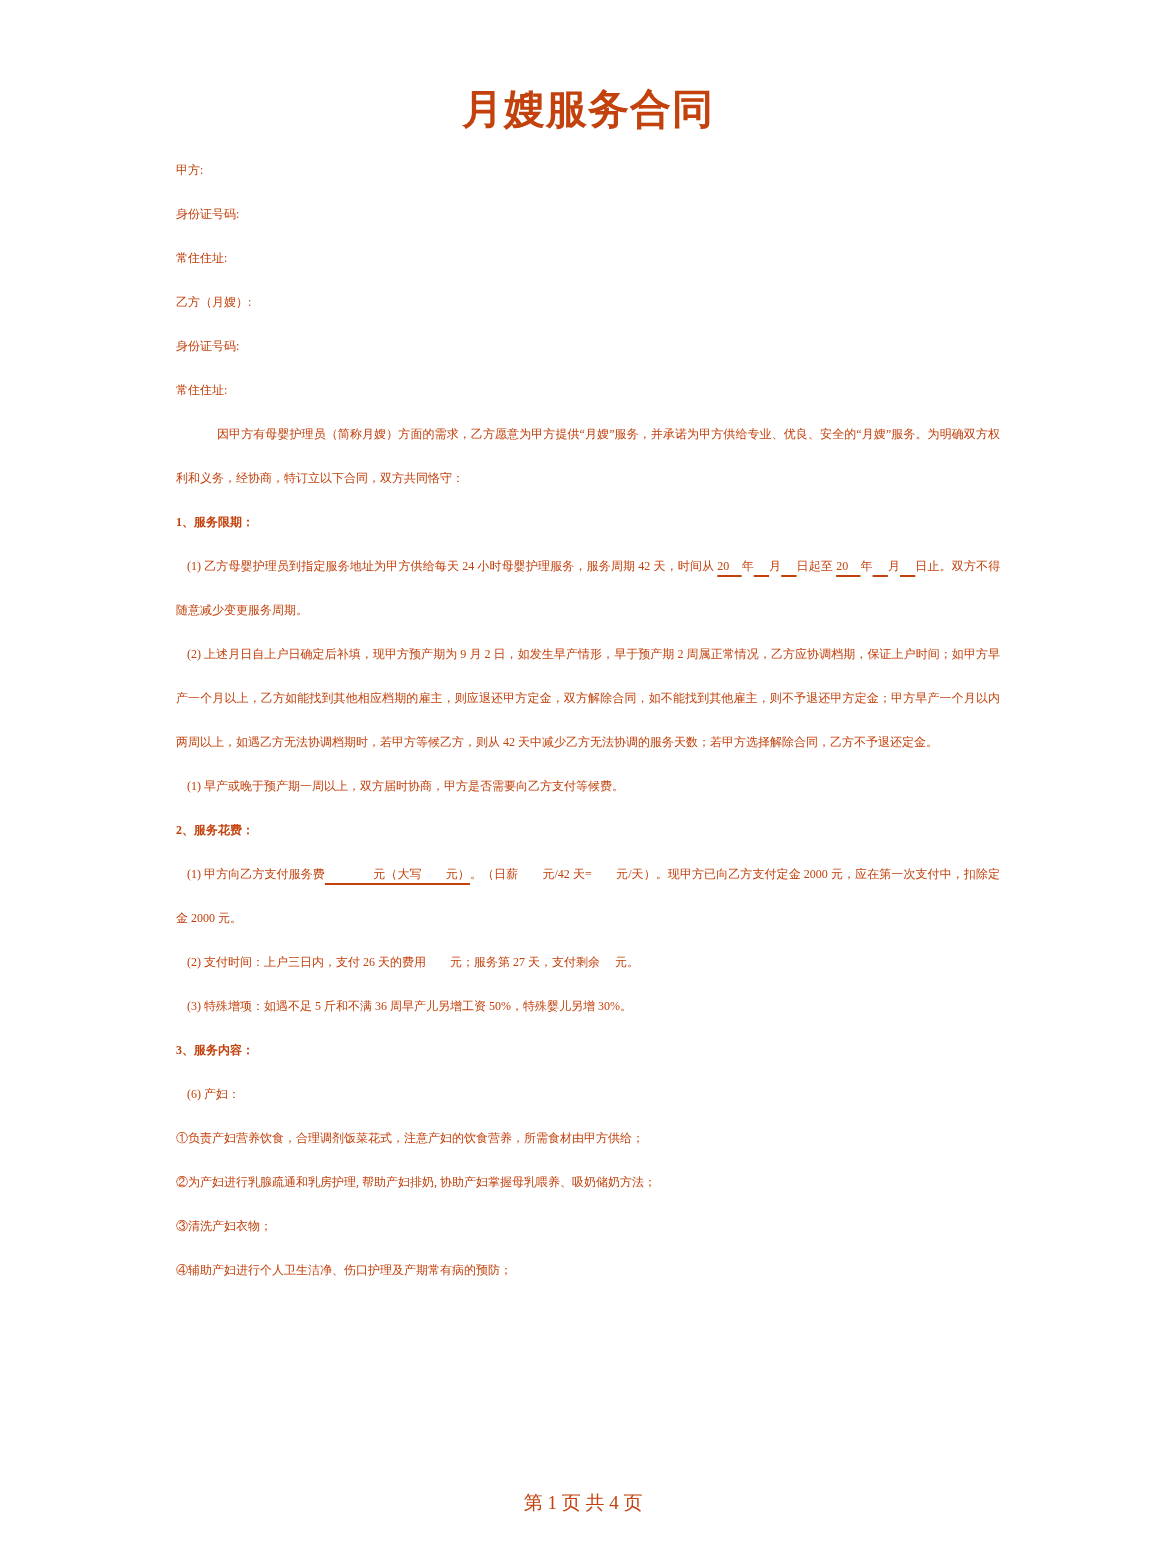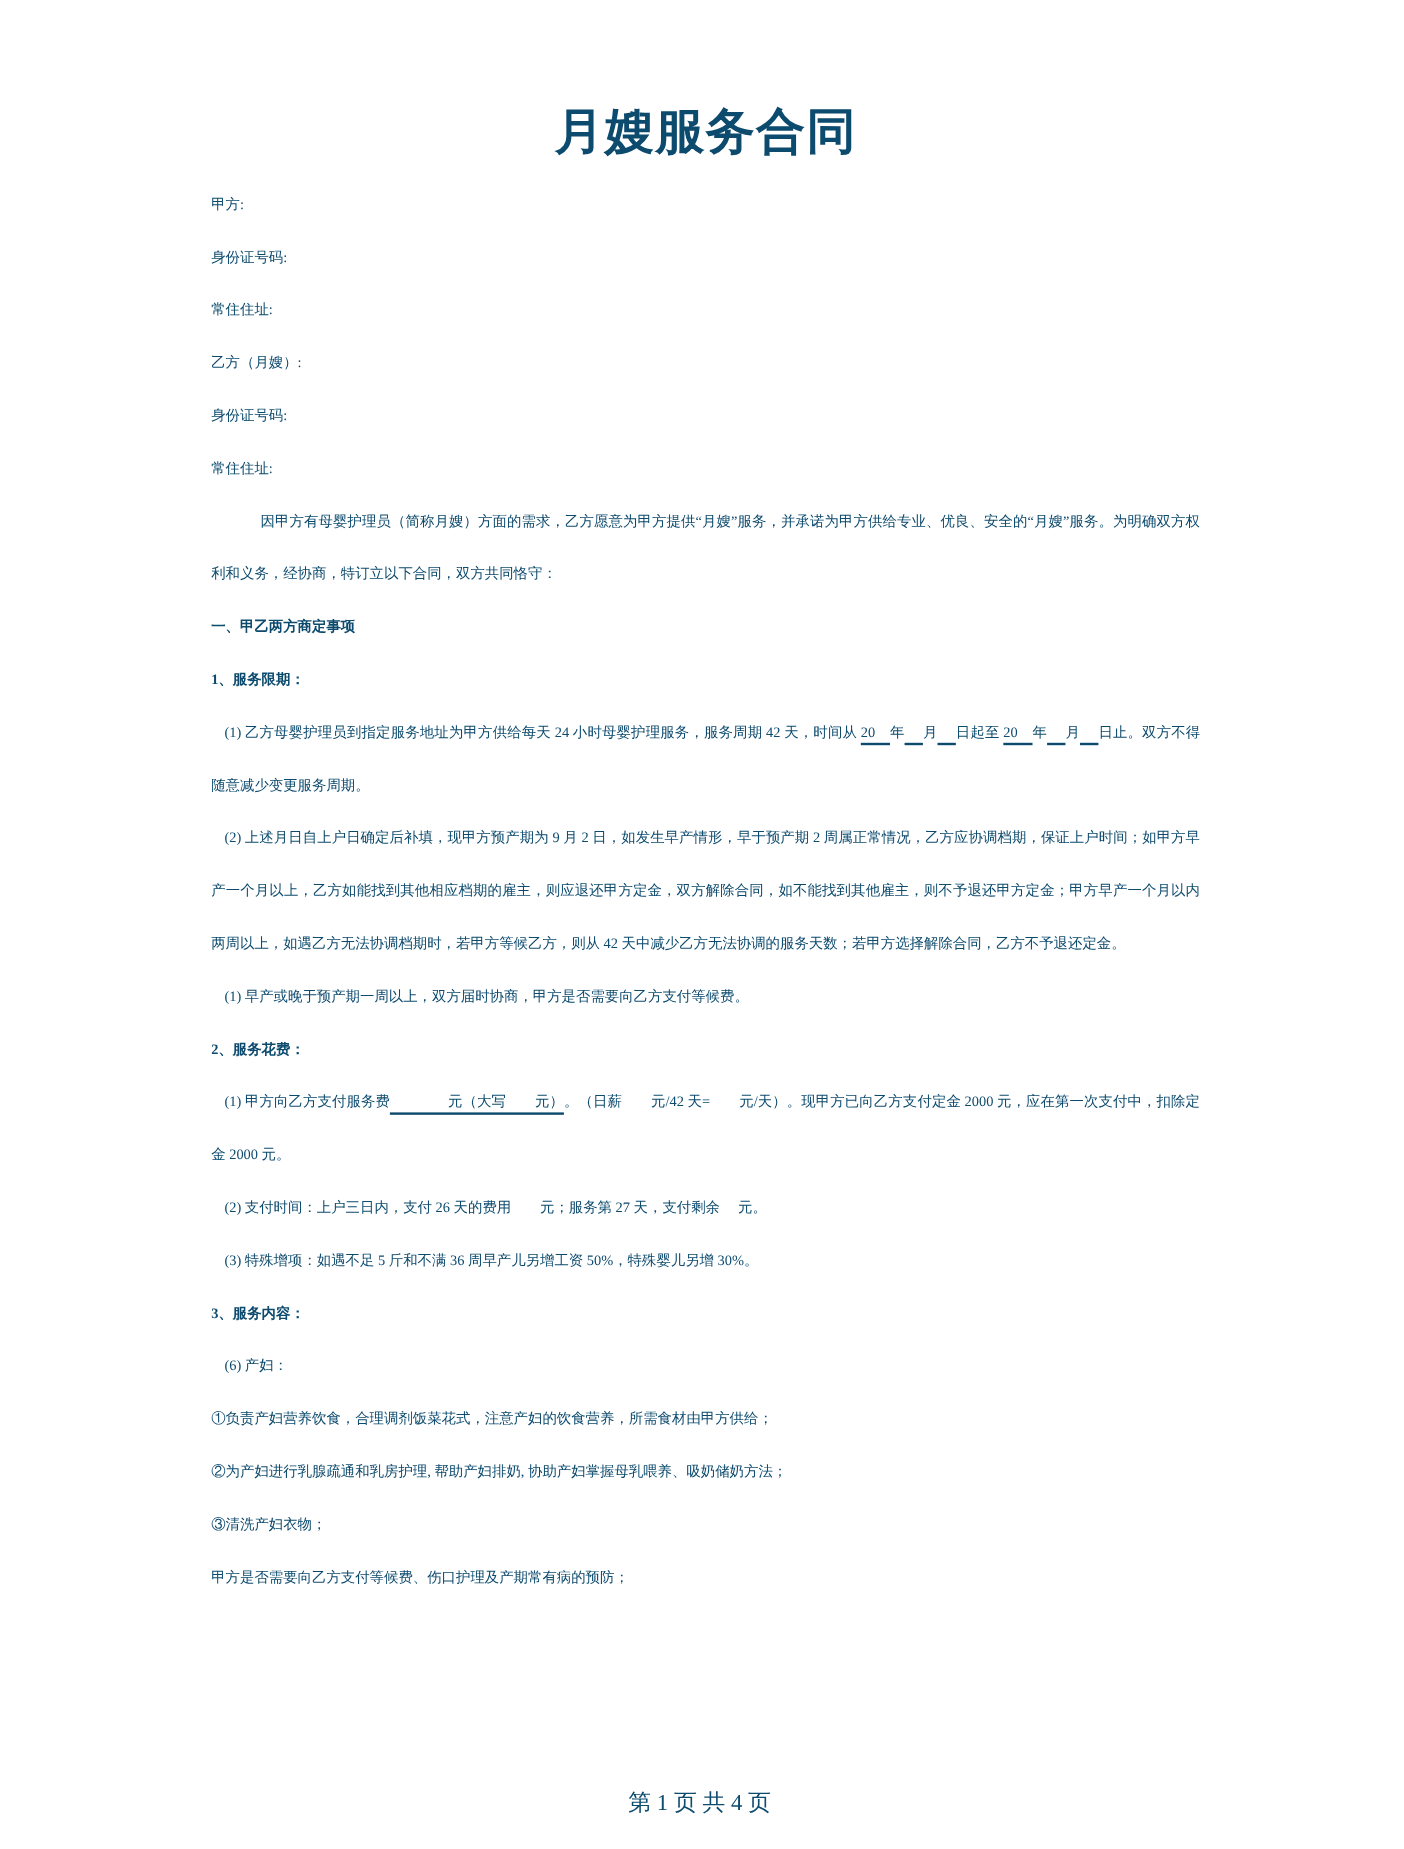--- a/index.html
+++ b/index.html
@@ -1,20 +1,20 @@
 <!DOCTYPE html>
 <html><head>
 <meta charset="utf-8">
 <style>
   html,body { margin:0; padding:0; background:#ffffff; }
   .page {
     position:relative;
     width:1170px; height:1541px;
     background:#ffffff;
-    color:#0c4a6e;
+    color:#c2410c;
     font-family:"Liberation Serif","DejaVu Serif",serif;
     overflow:hidden;
   }
   .content {
     position:absolute;
     left:176px; top:0;
     width:824px;
   }
   .title {
     padding-top:84px;
@@ -62,40 +62,39 @@
 
       <p class="one">甲方:</p>
       <p class="one">身份证号码:</p>
       <p class="one">常住住址:</p>
       <p class="one">乙方（月嫂）:</p>
       <p class="one">身份证号码:</p>
       <p class="one">常住住址:</p>
 
       <p class="indent2">因甲方有母婴护理员（简称月嫂）方面的需求，乙方愿意为甲方提供“月嫂”服务，并承诺为甲方供给专业、优良、安全的“月嫂”服务。为明确双方权利和义务，经协商，特订立以下合同，双方共同恪守：</p>
 
-      <p class="b one">一、甲乙两方商定事项</p>
       <p class="b one">1、服务限期：</p>
 
       <p class="item"><span>(1) 乙方母婴护理员到指定服务地址为甲方供给每天 24 小时母婴护理服务，服务周期 42 天，时间从 </span><span class="u">20　</span><span>年</span><span class="u">　 </span><span>月</span><span class="u">　 </span><span>日起至 </span><span class="u">20　</span><span>年</span><span class="u">　 </span><span>月</span><span class="u">　 </span><span>日止。双方不得随意减少变更服务周期。</span></p>
 
       <p class="item">(2) 上述月日自上户日确定后补填，现甲方预产期为 9 月 2 日，如发生早产情形，早于预产期 2 周属正常情况，乙方应协调档期，保证上户时间；如甲方早产一个月以上，乙方如能找到其他相应档期的雇主，则应退还甲方定金，双方解除合同，如不能找到其他雇主，则不予退还甲方定金；甲方早产一个月以内两周以上，如遇乙方无法协调档期时，若甲方等候乙方，则从 42 天中减少乙方无法协调的服务天数；若甲方选择解除合同，乙方不予退还定金。</p>
       <p class="item one">(1) 早产或晚于预产期一周以上，双方届时协商，甲方是否需要向乙方支付等候费。</p>
 
       <p class="b one">2、服务花费：</p>
 
       <p class="item"><span>(1) 甲方向乙方支付服务费</span><span class="u">　　　　元（大写　　元）</span><span>。（日薪　　元/42 天=　　元/天）。现甲方已向乙方支付定金 2000 元，应在第一次支付中，扣除定金 2000 元。</span></p>
 
       <p class="item one">(2) 支付时间：上户三日内，支付 26 天的费用　　元；服务第 27 天，支付剩余　 元。</p>
       <p class="item one">(3) 特殊增项：如遇不足 5 斤和不满 36 周早产儿另增工资 50%，特殊婴儿另增 30%。</p>
 
       <p class="b one">3、服务内容：</p>
       <p class="item one">(6) 产妇：</p>
 
       <p class="one">①负责产妇营养饮食，合理调剂饭菜花式，注意产妇的饮食营养，所需食材由甲方供给；</p>
       <p class="one">②为产妇进行乳腺疏通和乳房护理, 帮助产妇排奶, 协助产妇掌握母乳喂养、吸奶储奶方法；</p>
       <p class="one">③清洗产妇衣物；</p>
-      <p class="one">甲方是否需要向乙方支付等候费、伤口护理及产期常有病的预防；</p>
+      <p class="one">④辅助产妇进行个人卫生洁净、伤口护理及产期常有病的预防；</p>
 
     </div>
   </div>
 
   <div class="footer">第 1 页 共 4 页</div>
 </div>
 
 </body></html>

